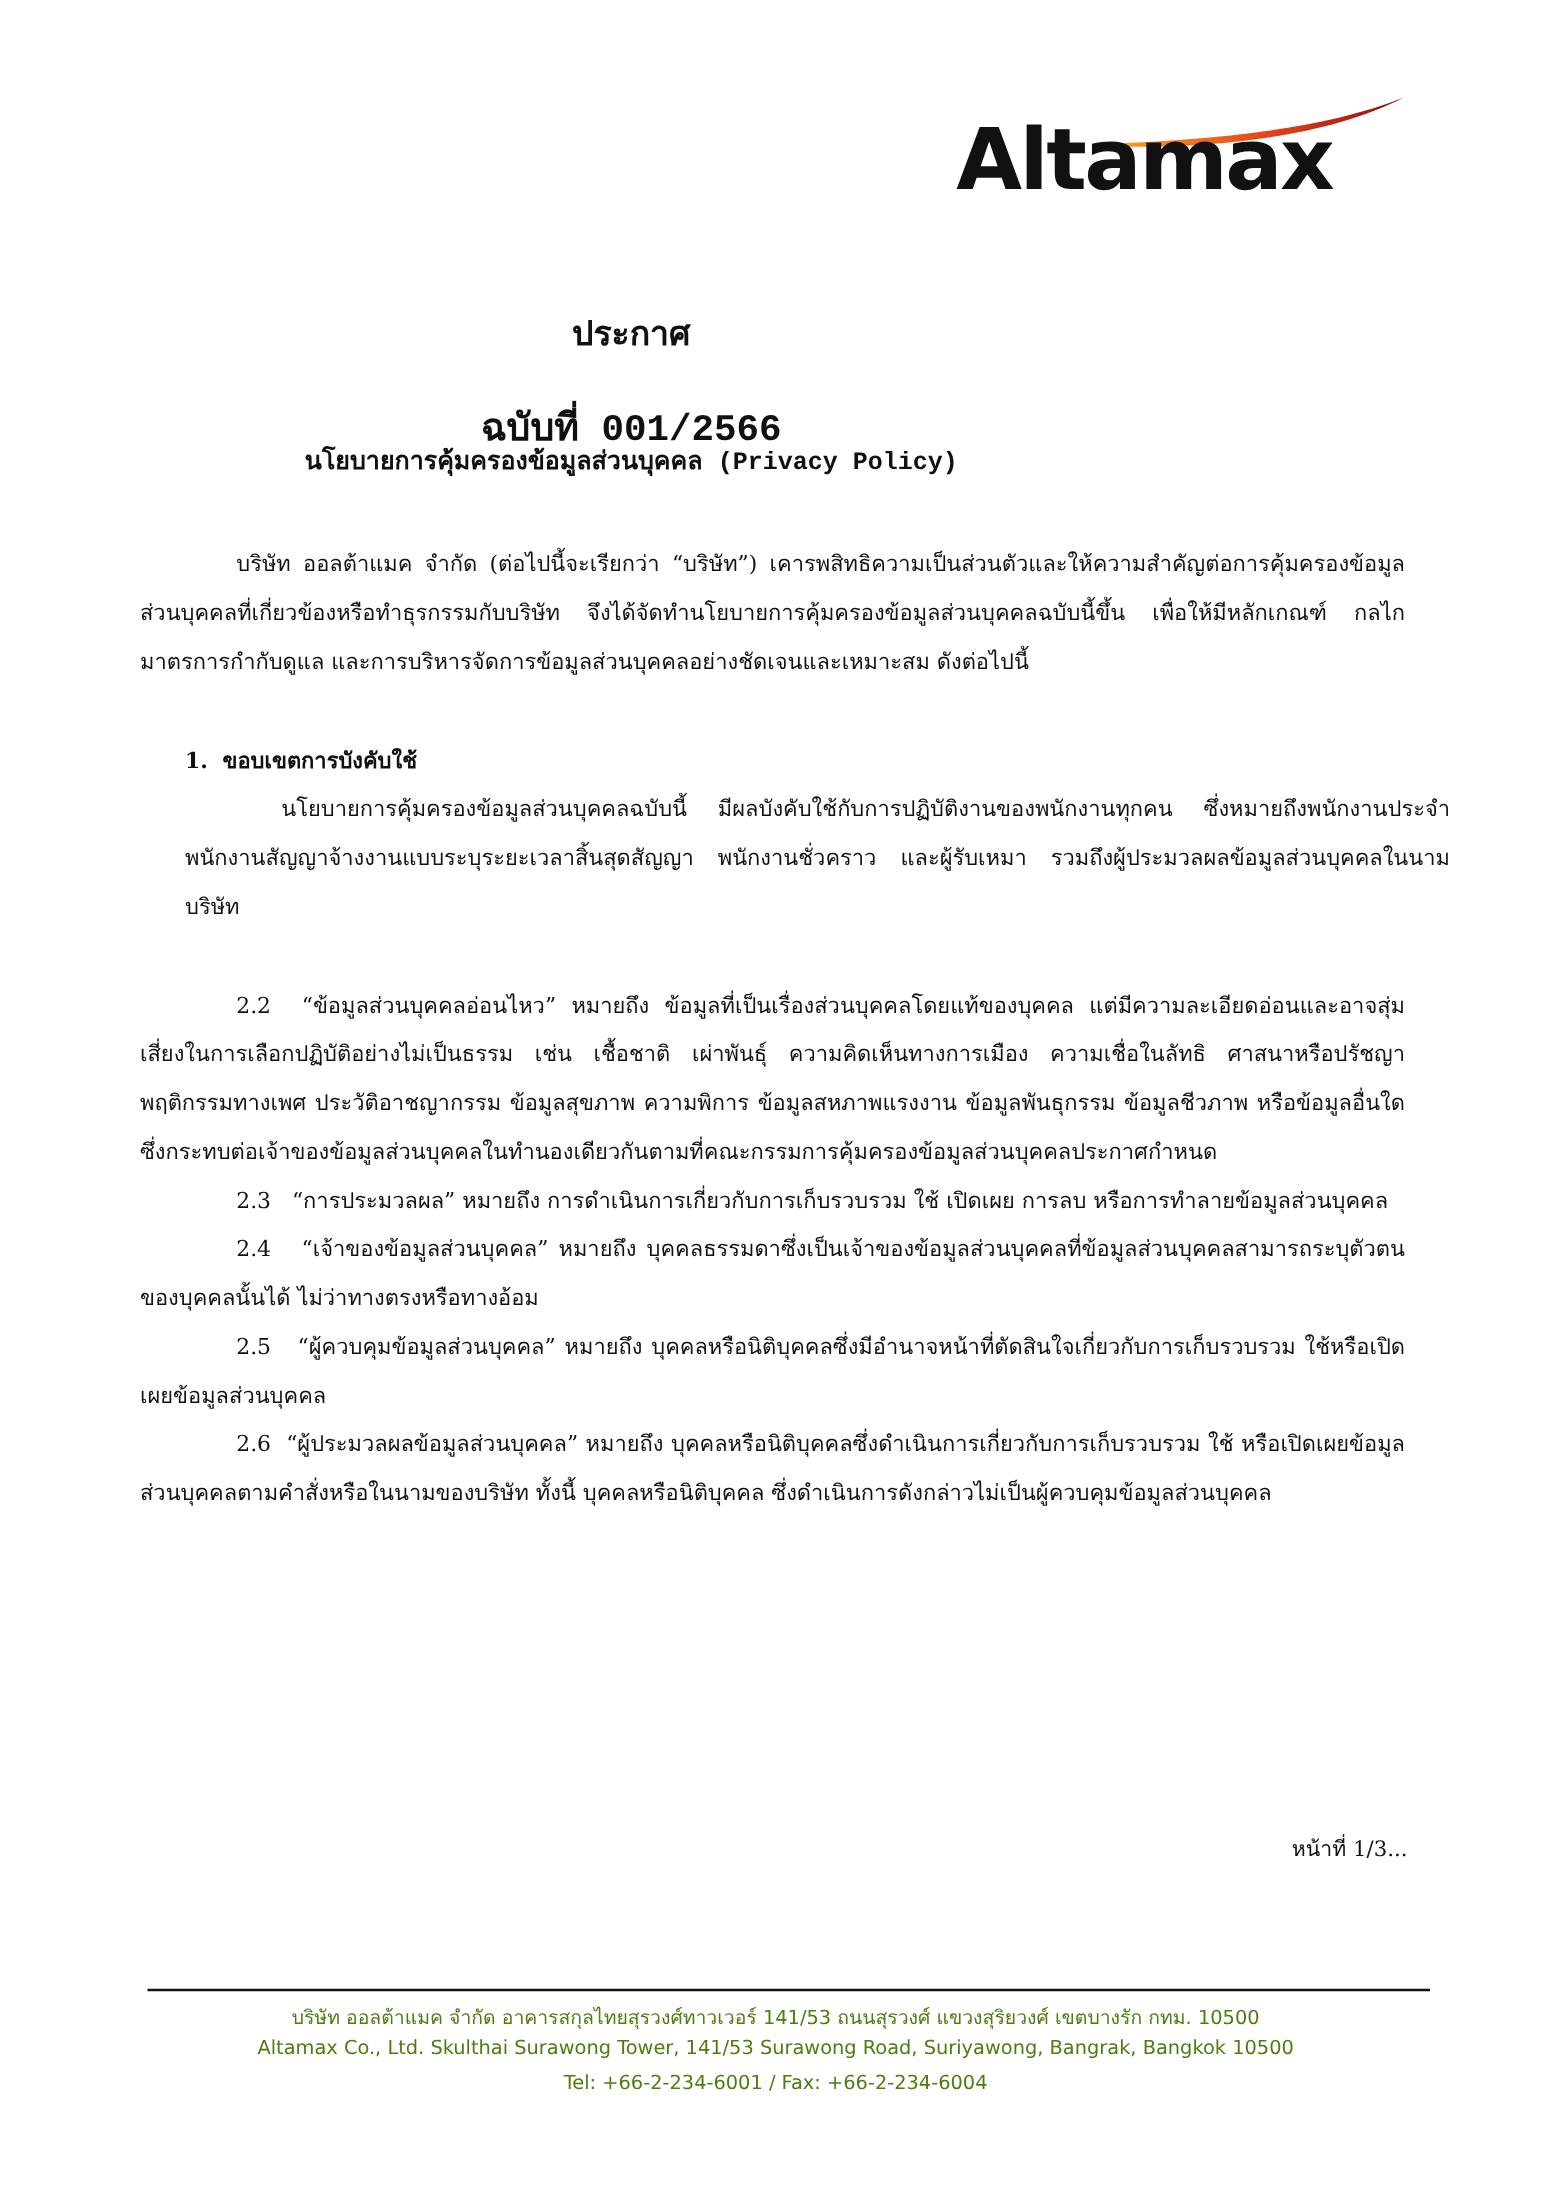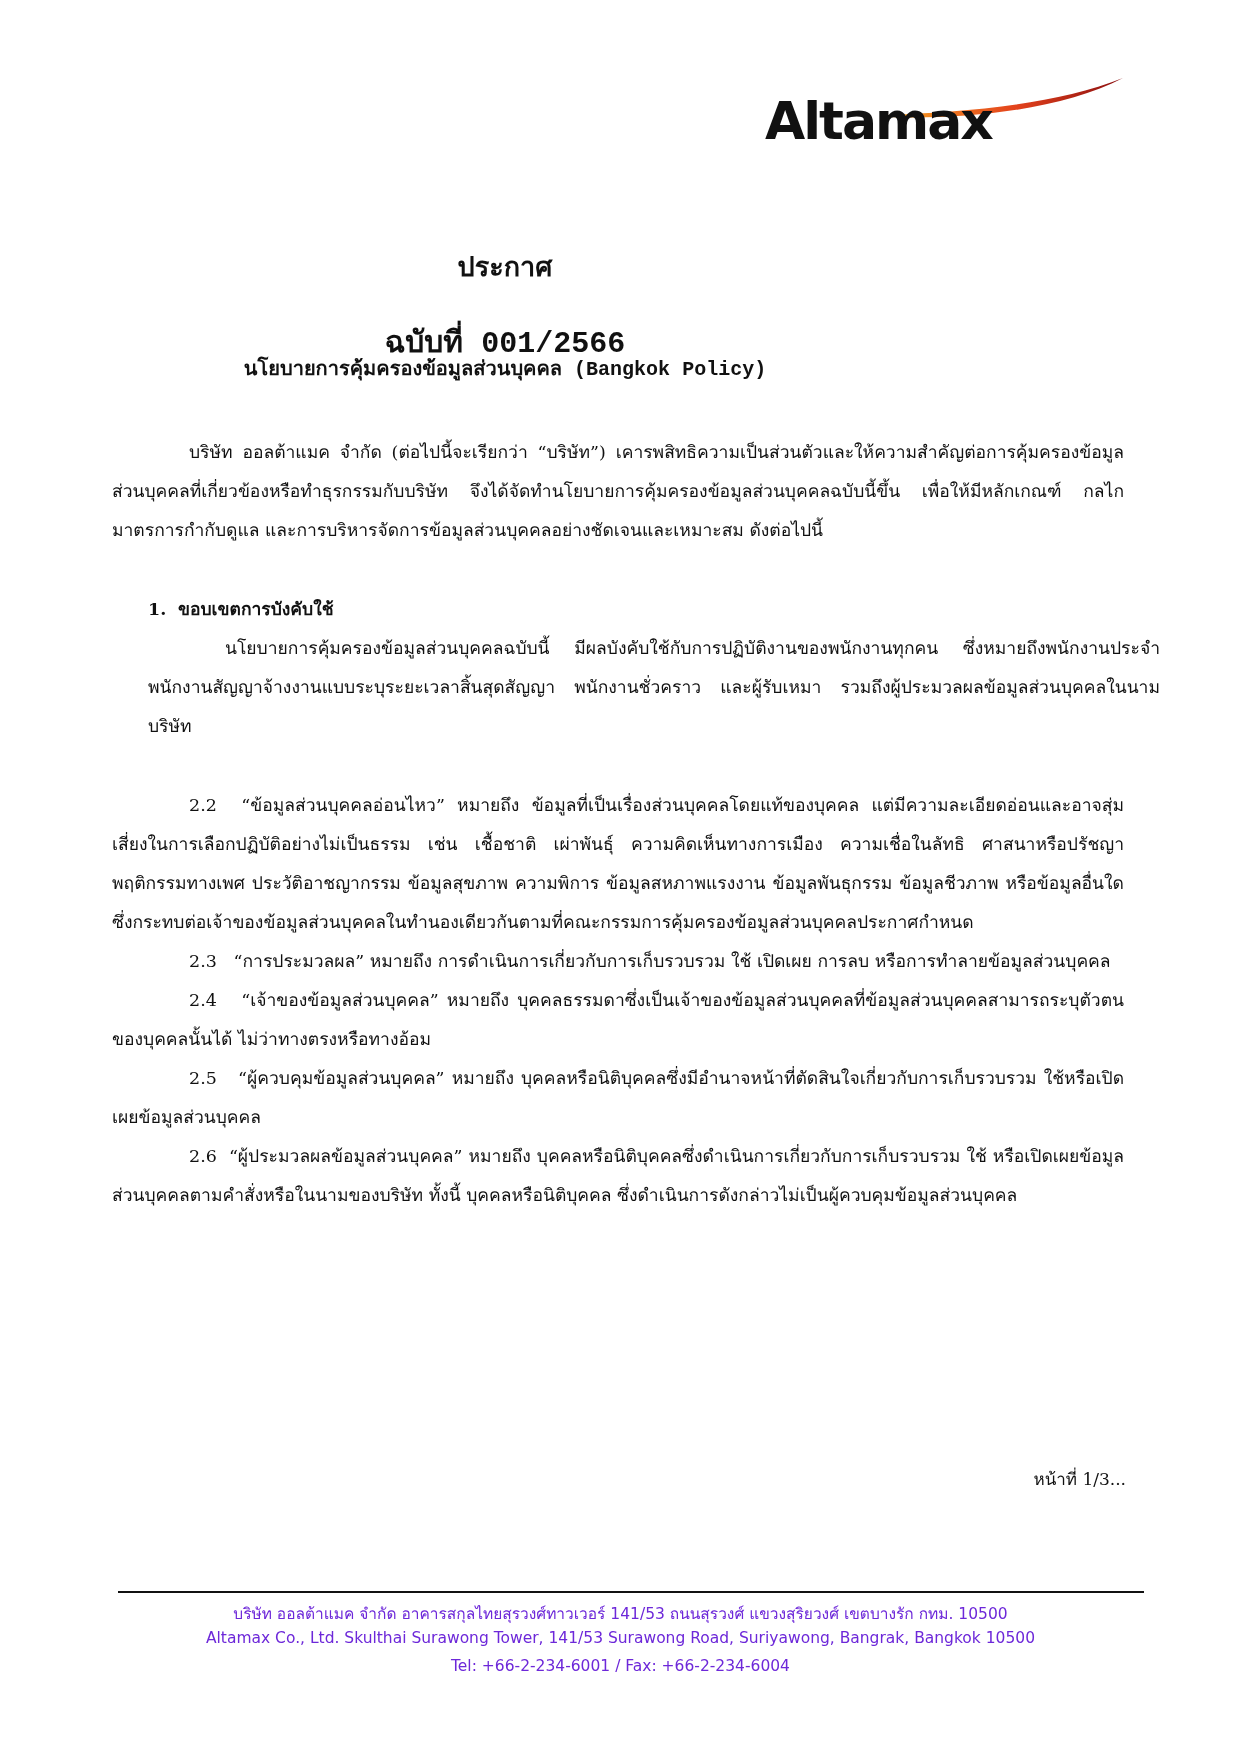--- a/index.html
+++ b/index.html
@@ -1,34 +1,34 @@
 <!DOCTYPE html>
 <html><head>
 <meta charset="utf-8">
 <style>
   html, body { margin: 0; padding: 0; background: #ffffff; }
   body { width: 1241px; height: 1755px; position: relative; overflow: hidden;
          font-family: "DejaVu Serif", "Liberation Serif", serif; color: #111; }
   .logo { position: absolute; left: 765px; top: 70px; width: 360px; height: 110px; }
   .logo .swoosh { position: absolute; left: 0; top: 0; width: 360px; height: 60px; }
   .logo .word { position: absolute; left: 0; top: 25px; font-family: "DejaVu Sans", "Liberation Sans", sans-serif;
-                font-weight: bold; font-size: 52px; letter-spacing: -2px; color: #111; line-height: 1; }
+                font-weight: bold; font-size: 68px; letter-spacing: -2px; color: #111; line-height: 1; }
   .center { position: absolute; left: 0; width: 1010px; text-align: center; font-weight: bold; font-family: Liberation Mono, monospace; }
   .title1 { top: 245px; font-size: 27px; }
   .title2 { top: 318px; font-size: 30px; }
   .title3 { top: 352px; font-size: 20px; }
   .body { position: absolute; left: 112px; width: 1012px; font-size: 17.5px; line-height: 39px; }
   .para { text-align: justify; text-align-last: left; }
   .indent { text-indent: 77px; }
   .heading { font-weight: bold; }
   .heading .num { display: inline-block; width: 30px; }
   .pagenum { position: absolute; top: 1465px; right: 115px; font-size: 17px; }
   .rule { position: absolute; left: 118px; top: 1591px; width: 1026px; height: 2px; background: #111; }
   .footer { position: absolute; left: 0; width: 1241px; text-align: center;
-            font-family: "DejaVu Sans", "Liberation Sans", sans-serif; font-size: 15.5px; color: #6d28d9; }
+            font-family: "DejaVu Sans", "Liberation Sans", sans-serif; font-size: 15.5px; color: #4d7c0f; }
   .f1 { top: 1601px; font-weight: normal; }
   .f2 { top: 1629px; }
   .f3 { top: 1657px; }
 </style>
 </head>
 <body>
 
 <div class="logo">
   <svg class="swoosh" viewBox="0 0 360 60">
     <defs>
@@ -38,21 +38,21 @@
         <stop offset="1" stop-color="#8b0f10"></stop>
       </linearGradient>
     </defs>
     <path d="M120 45 C 200 42, 290 35, 358 8 C 300 38, 210 50, 120 47 Z" fill="url(#sw)"></path>
   </svg>
   <div class="word">Altamax</div>
 </div>
 
 <div class="center title1">ประกาศ</div>
 <div class="center title2">ฉบับที่  001/2566</div>
-<div class="center title3">นโยบายการคุ้มครองข้อมูลส่วนบุคคล  (Bangkok Policy)</div>
+<div class="center title3">นโยบายการคุ้มครองข้อมูลส่วนบุคคล  (Privacy Policy)</div>
 
 <div class="body" style="top:433px;">
   <div class="para indent">บริษัท  ออลต้าแมค  จำกัด  (ต่อไปนี้จะเรียกว่า  “บริษัท”)  เคารพสิทธิความเป็นส่วนตัวและให้ความสำคัญต่อการคุ้มครองข้อมูลส่วนบุคคลที่เกี่ยวข้องหรือทำธุรกรรมกับบริษัท        จึงได้จัดทำนโยบายการคุ้มครองข้อมูลส่วนบุคคลฉบับนี้ขึ้น        เพื่อให้มีหลักเกณฑ์ กลไก มาตรการกำกับดูแล และการบริหารจัดการข้อมูลส่วนบุคคลอย่างชัดเจนและเหมาะสม ดังต่อไปนี้</div>
 </div>
 
 <div class="body" style="top:590px;margin-left:36px;">
   <div class="heading">
     <span class="num">1.</span><span>ขอบเขตการบังคับใช้</span>
   </div>
   <div class="para indent">นโยบายการคุ้มครองข้อมูลส่วนบุคคลฉบับนี้ มีผลบังคับใช้กับการปฏิบัติงานของพนักงานทุกคน ซึ่งหมายถึงพนักงานประจำ พนักงานสัญญาจ้างงานแบบระบุระยะเวลาสิ้นสุดสัญญา พนักงานชั่วคราว และผู้รับเหมา รวมถึงผู้ประมวลผลข้อมูลส่วนบุคคลในนามบริษัท</div>

